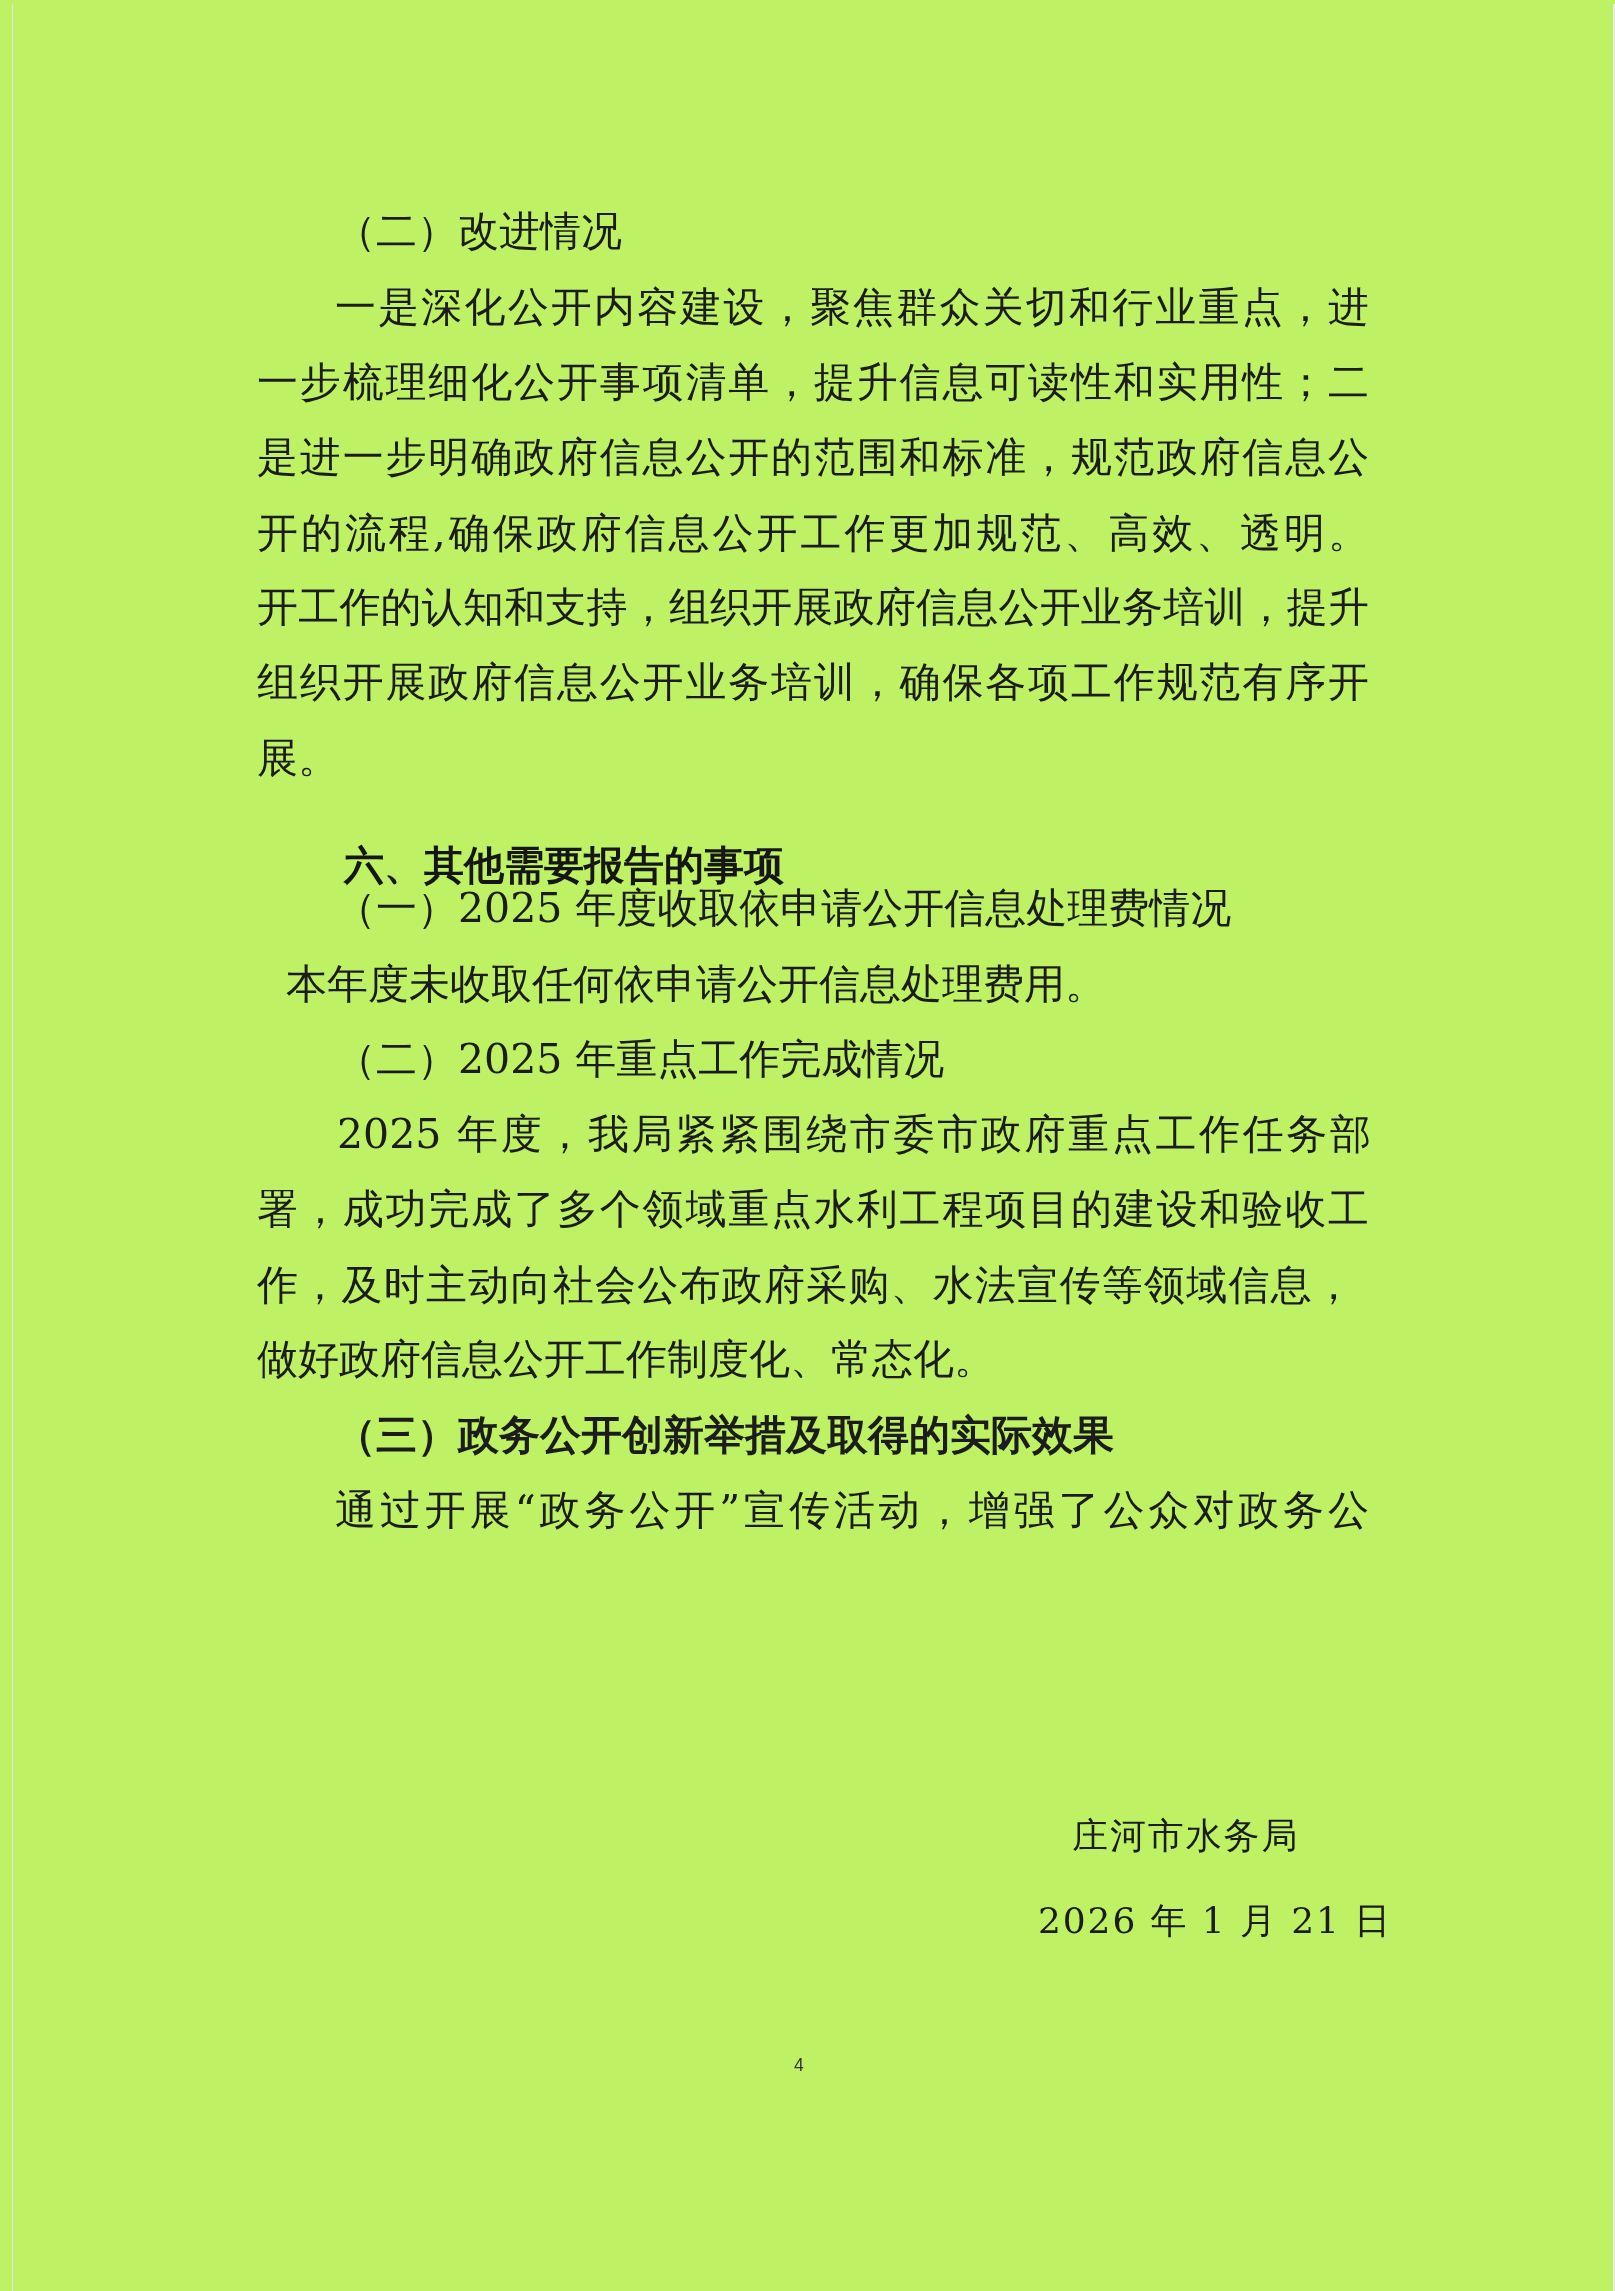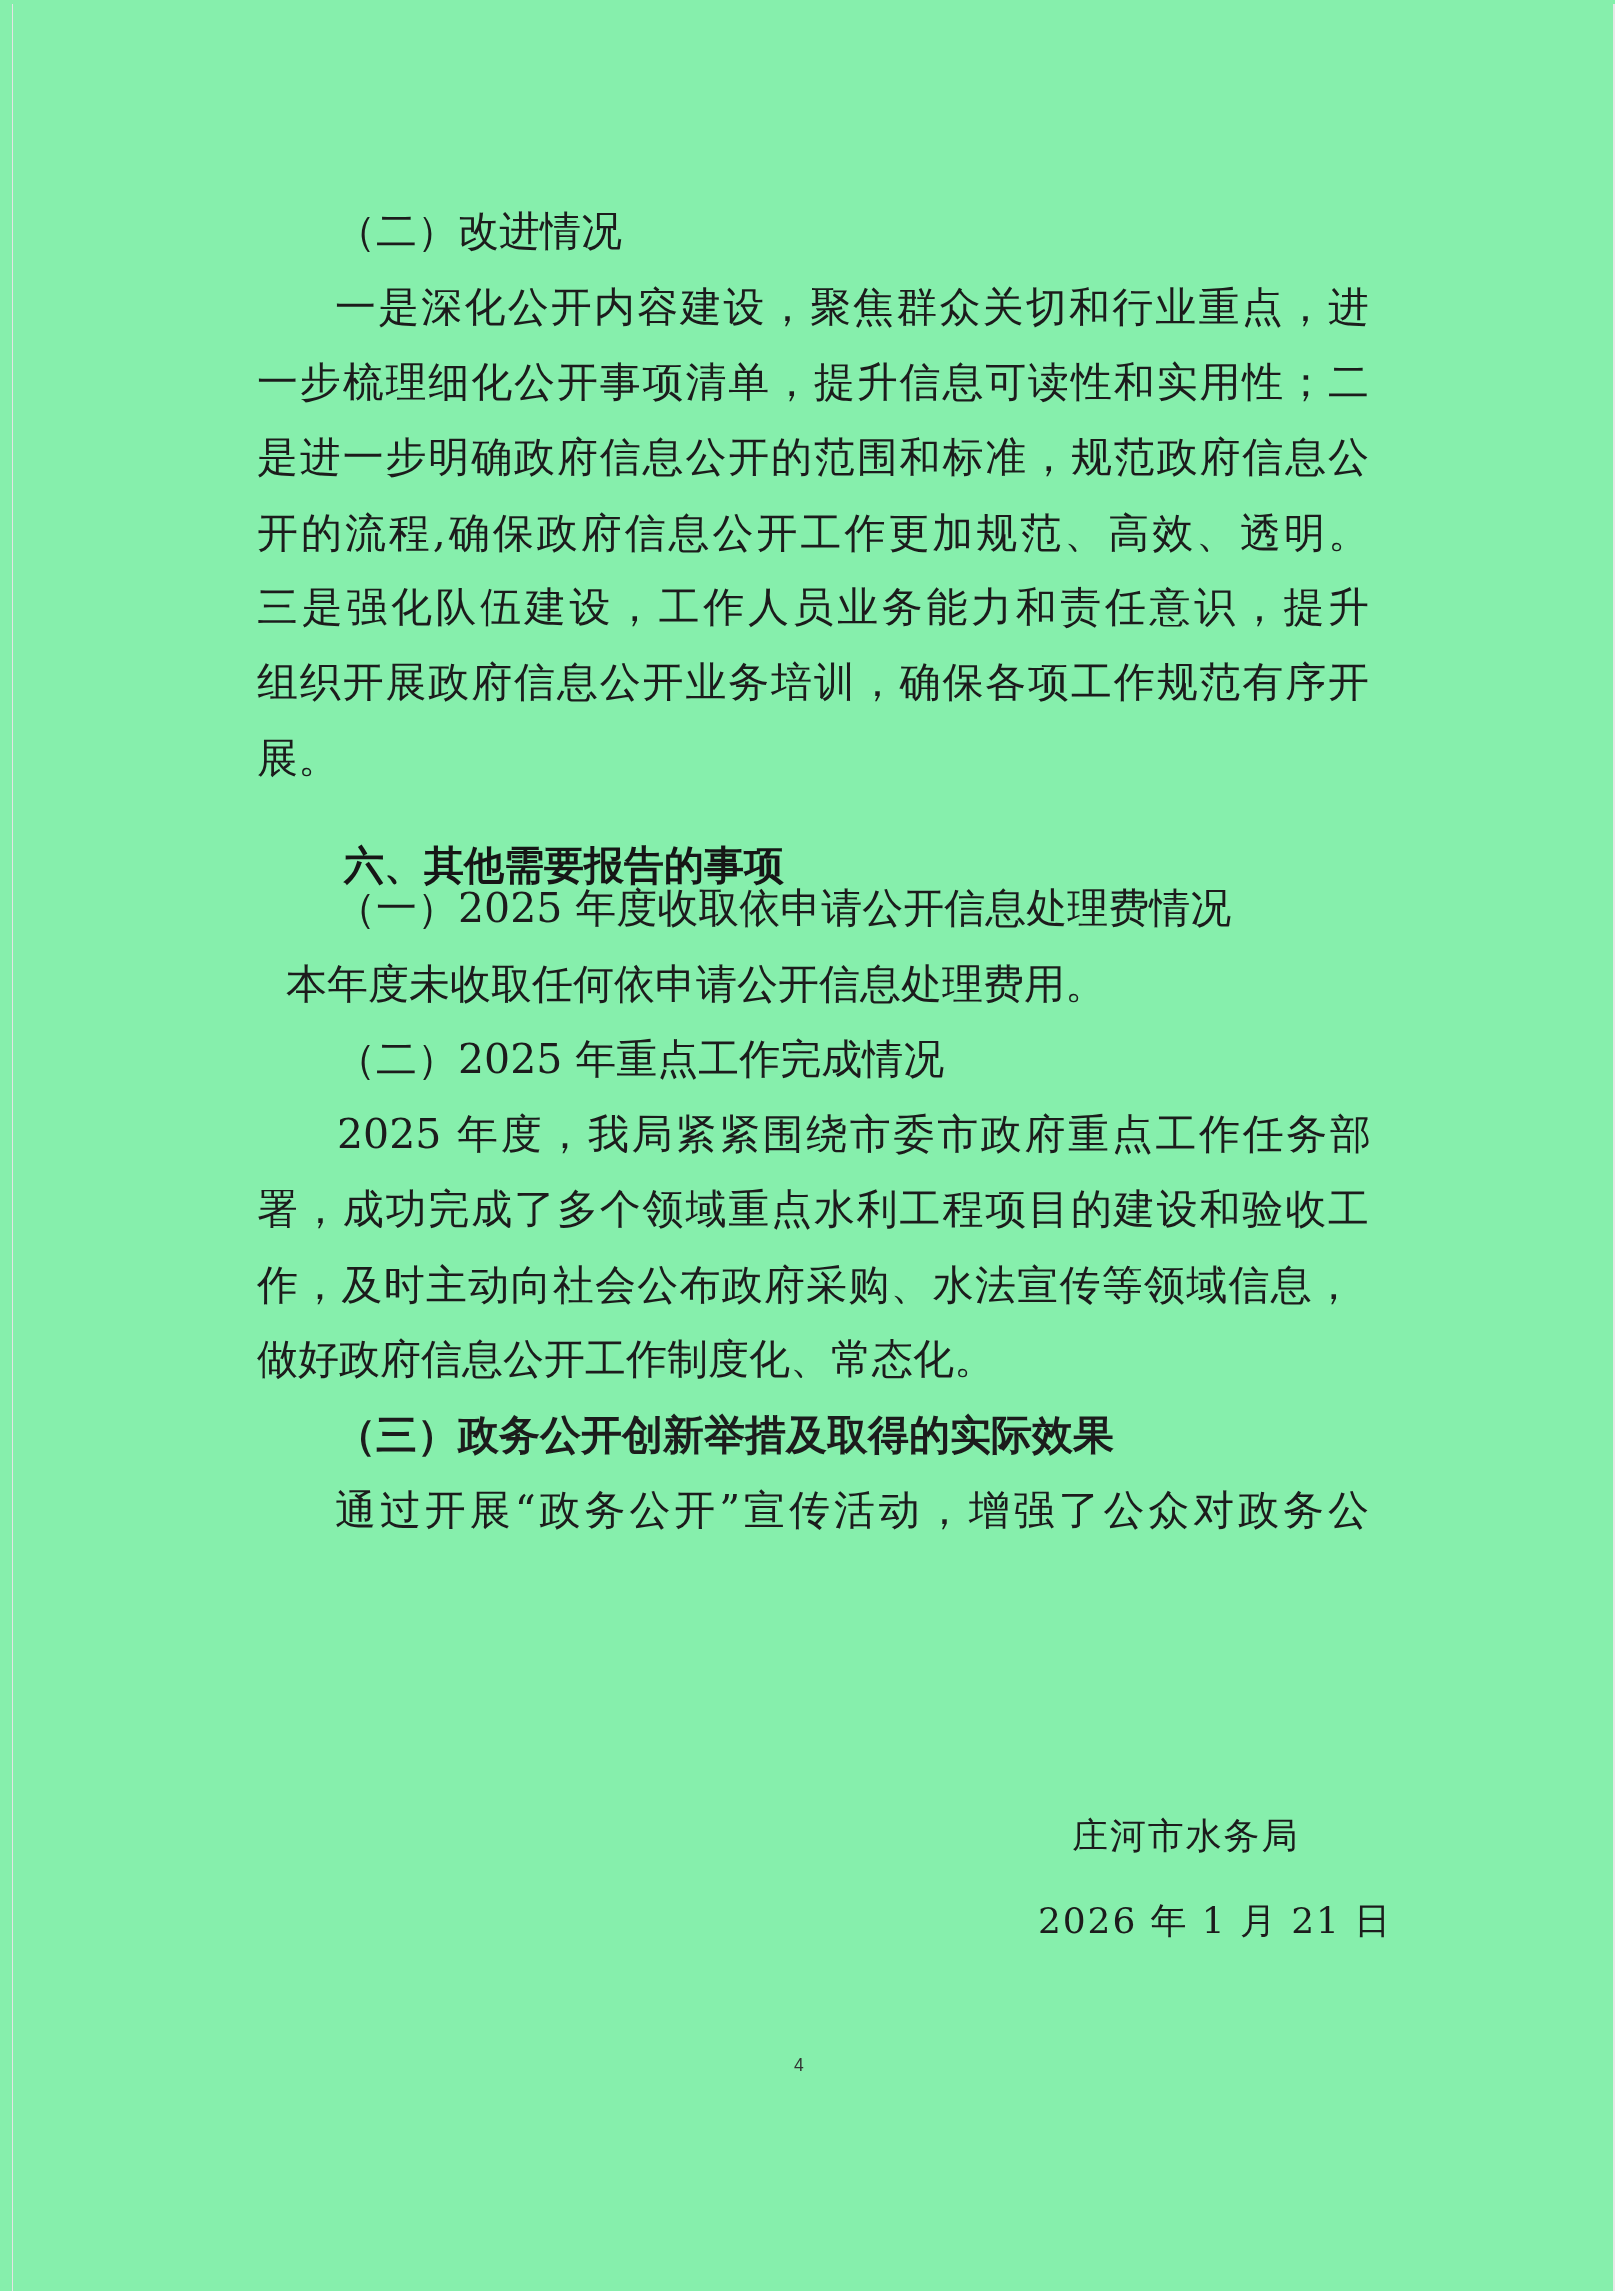--- a/index.html
+++ b/index.html
@@ -11,21 +11,21 @@
       width: 1616px;
       height: 2291px;
       position: relative;
       overflow: hidden;
     }
     .page {
       position: absolute;
       left: 0; top: 0;
       width: 1616px;
       height: 2291px;
-      background: #86efac;
+      background: #bef264;
     }
     .edge-left {
       position: absolute;
       left: 11.6px; top: 3.9px;
       width: 1.9px; height: 2287px;
       background: #e4e4e4;
     }
     .edge-right {
       position: absolute;
       left: 1613px; top: 3.9px;
@@ -72,21 +72,21 @@
 
 <div class="page">
   <div class="edge-left"></div>
   <div class="edge-right"></div>
 
   <div class="line" style="top:202px; left:335px;">（二）改进情况</div>
   <div class="line justify" style="top:278px; left:335px; width:1034px;">一是深化公开内容建设，聚焦群众关切和行业重点，进</div>
   <div class="line justify" style="top:353px; left:257px;">一步梳理细化公开事项清单，提升信息可读性和实用性；二</div>
   <div class="line justify" style="top:428px; left:257px;">是进一步明确政府信息公开的范围和标准，规范政府信息公</div>
   <div class="line justify" style="top:504px; left:257px;">开的流程,确保政府信息公开工作更加规范、高效、透明。</div>
-  <div class="line justify" style="top:578px; left:257px;">三是强化队伍建设，工作人员业务能力和责任意识，提升</div>
+  <div class="line justify" style="top:578px; left:257px;">开工作的认知和支持，组织开展政府信息公开业务培训，提升</div>
   <div class="line justify" style="top:653px; left:257px;">组织开展政府信息公开业务培训，确保各项工作规范有序开</div>
   <div class="line" style="top:729px; left:257px;">展。</div>
 
   <div class="line heading" style="top:804px; left:344px;margin-top:32px;">六、其他需要报告的事项</div>
 
   <div class="line" style="top:879px; left:335px;">（一）2025 年度收取依申请公开信息处理费情况</div>
   <div class="line" style="top:955px; left:286px;">本年度未收取任何依申请公开信息处理费用。</div>
 
   <div class="line" style="top:1030px; left:335px;">（二）2025 年重点工作完成情况</div>
   <div class="line justify" style="top:1105px; left:337px; width:1034px;">2025 年度，我局紧紧围绕市委市政府重点工作任务部</div>

